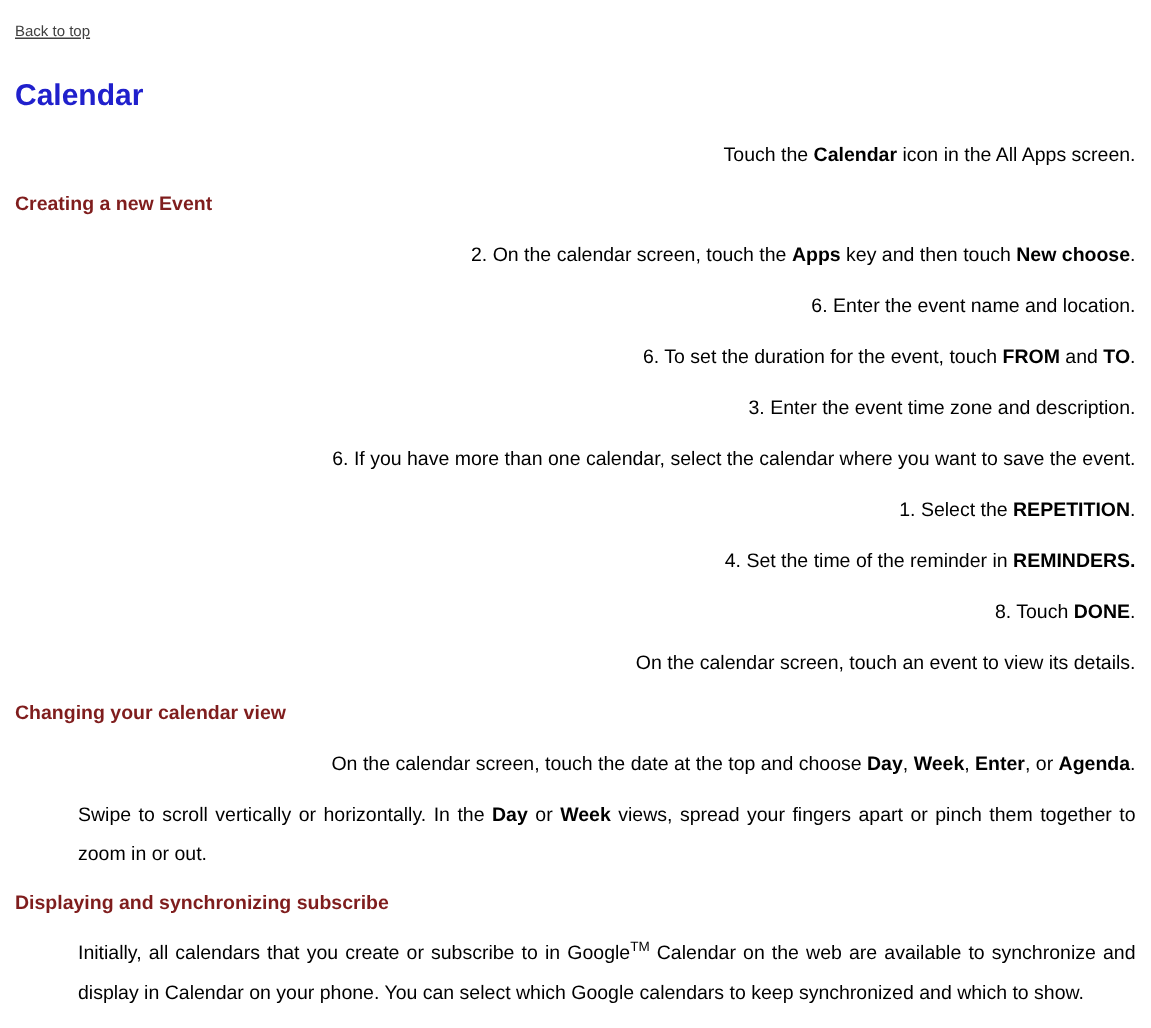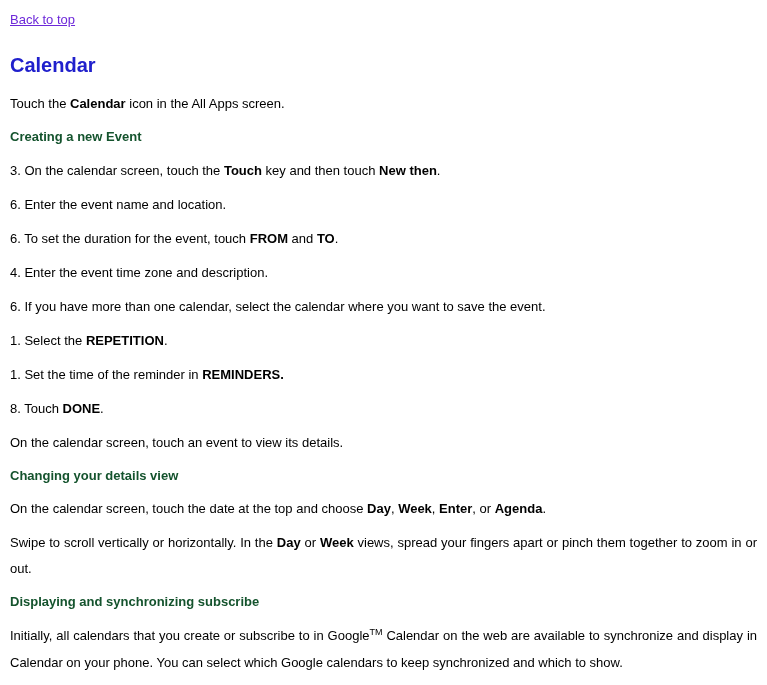--- a/index.html
+++ b/index.html
@@ -5,97 +5,99 @@
     body {
       font-family: Arial, Helvetica, sans-serif;
       font-size: 13px;
       line-height: 1.6;
       color: #000;
       margin: 0;
       padding: 10px 10px 10px 10px;
       width: 747px;
     }
     .back-link {
-      color: #6d28d9;
+      color: #404040;
       text-decoration: underline;
-      font-size: 13px;
+      font-size: 10px;
       display: inline-block;
       margin-bottom: 18px;
     }
     h1 {
       color: #2020CC;
       font-size: 20px;
       font-weight: bold;
       margin: 0 0 10px 0;
     }
     h2 {
-      color: #14532d;
+      color: #7f1d1d;
       font-size: 13px;
       font-weight: bold;
       margin: 10px 0 10px 0;
     }
     p {
       margin: 8px 0;
       line-height: 2.0;
+      text-align: right;
     }
     .bold {
       font-weight: bold;
     }
     .sup {
       font-size: 9px;
       vertical-align: super;
     }
     .justify {
       text-align: justify;
+      margin-left: 42px;
     }
   </style>
 </head>
 <body>
 
 
 
 <a class="back-link">Back to top</a>
 
 <h1>Calendar</h1>
 
 <p>
   <span>Touch the </span><span class="bold">Calendar</span><span> icon in the All Apps screen.</span>
 </p>
 
 <h2>Creating a new Event</h2>
 
 <p>
-  <span>3. On the calendar screen, touch the </span><span class="bold">Touch</span><span> key and then touch </span><span class="bold">New then</span><span>.</span>
+  <span>2. On the calendar screen, touch the </span><span class="bold">Apps</span><span> key and then touch </span><span class="bold">New choose</span><span>.</span>
 </p>
 
 <p>6. Enter the event name and location.</p>
 
 <p>
   <span>6. To set the duration for the event, touch </span><span class="bold">FROM</span><span> and </span><span class="bold">TO</span><span>.</span>
 </p>
 
-<p>4. Enter the event time zone and description.</p>
+<p>3. Enter the event time zone and description.</p>
 
 <p>6. If you have more than one calendar, select the calendar where you want to save the event.</p>
 
 <p>
   <span>1. Select the </span><span class="bold">REPETITION</span><span>.</span>
 </p>
 
 <p>
-  <span>1. Set the time of the reminder in </span><span class="bold">REMINDERS.</span>
+  <span>4. Set the time of the reminder in </span><span class="bold">REMINDERS.</span>
 </p>
 
 <p>
   <span>8. Touch </span><span class="bold">DONE</span><span>.</span>
 </p>
 
 <p>On the calendar screen, touch an event to view its details.</p>
 
-<h2>Changing your details view</h2>
+<h2>Changing your calendar view</h2>
 
 <p>
   <span>On the calendar screen, touch the date at the top and choose </span><span class="bold">Day</span><span>, </span><span class="bold">Week</span><span>, </span><span class="bold">Enter</span><span>, or </span><span class="bold">Agenda</span><span>.</span>
 </p>
 
 <p class="justify">
   <span>Swipe to scroll vertically or horizontally. In the </span><span class="bold">Day</span><span> or </span><span class="bold">Week</span><span> views, spread your fingers apart or pinch them together to zoom in or out.</span>
 </p>
 
 <h2>Displaying and synchronizing subscribe</h2>

